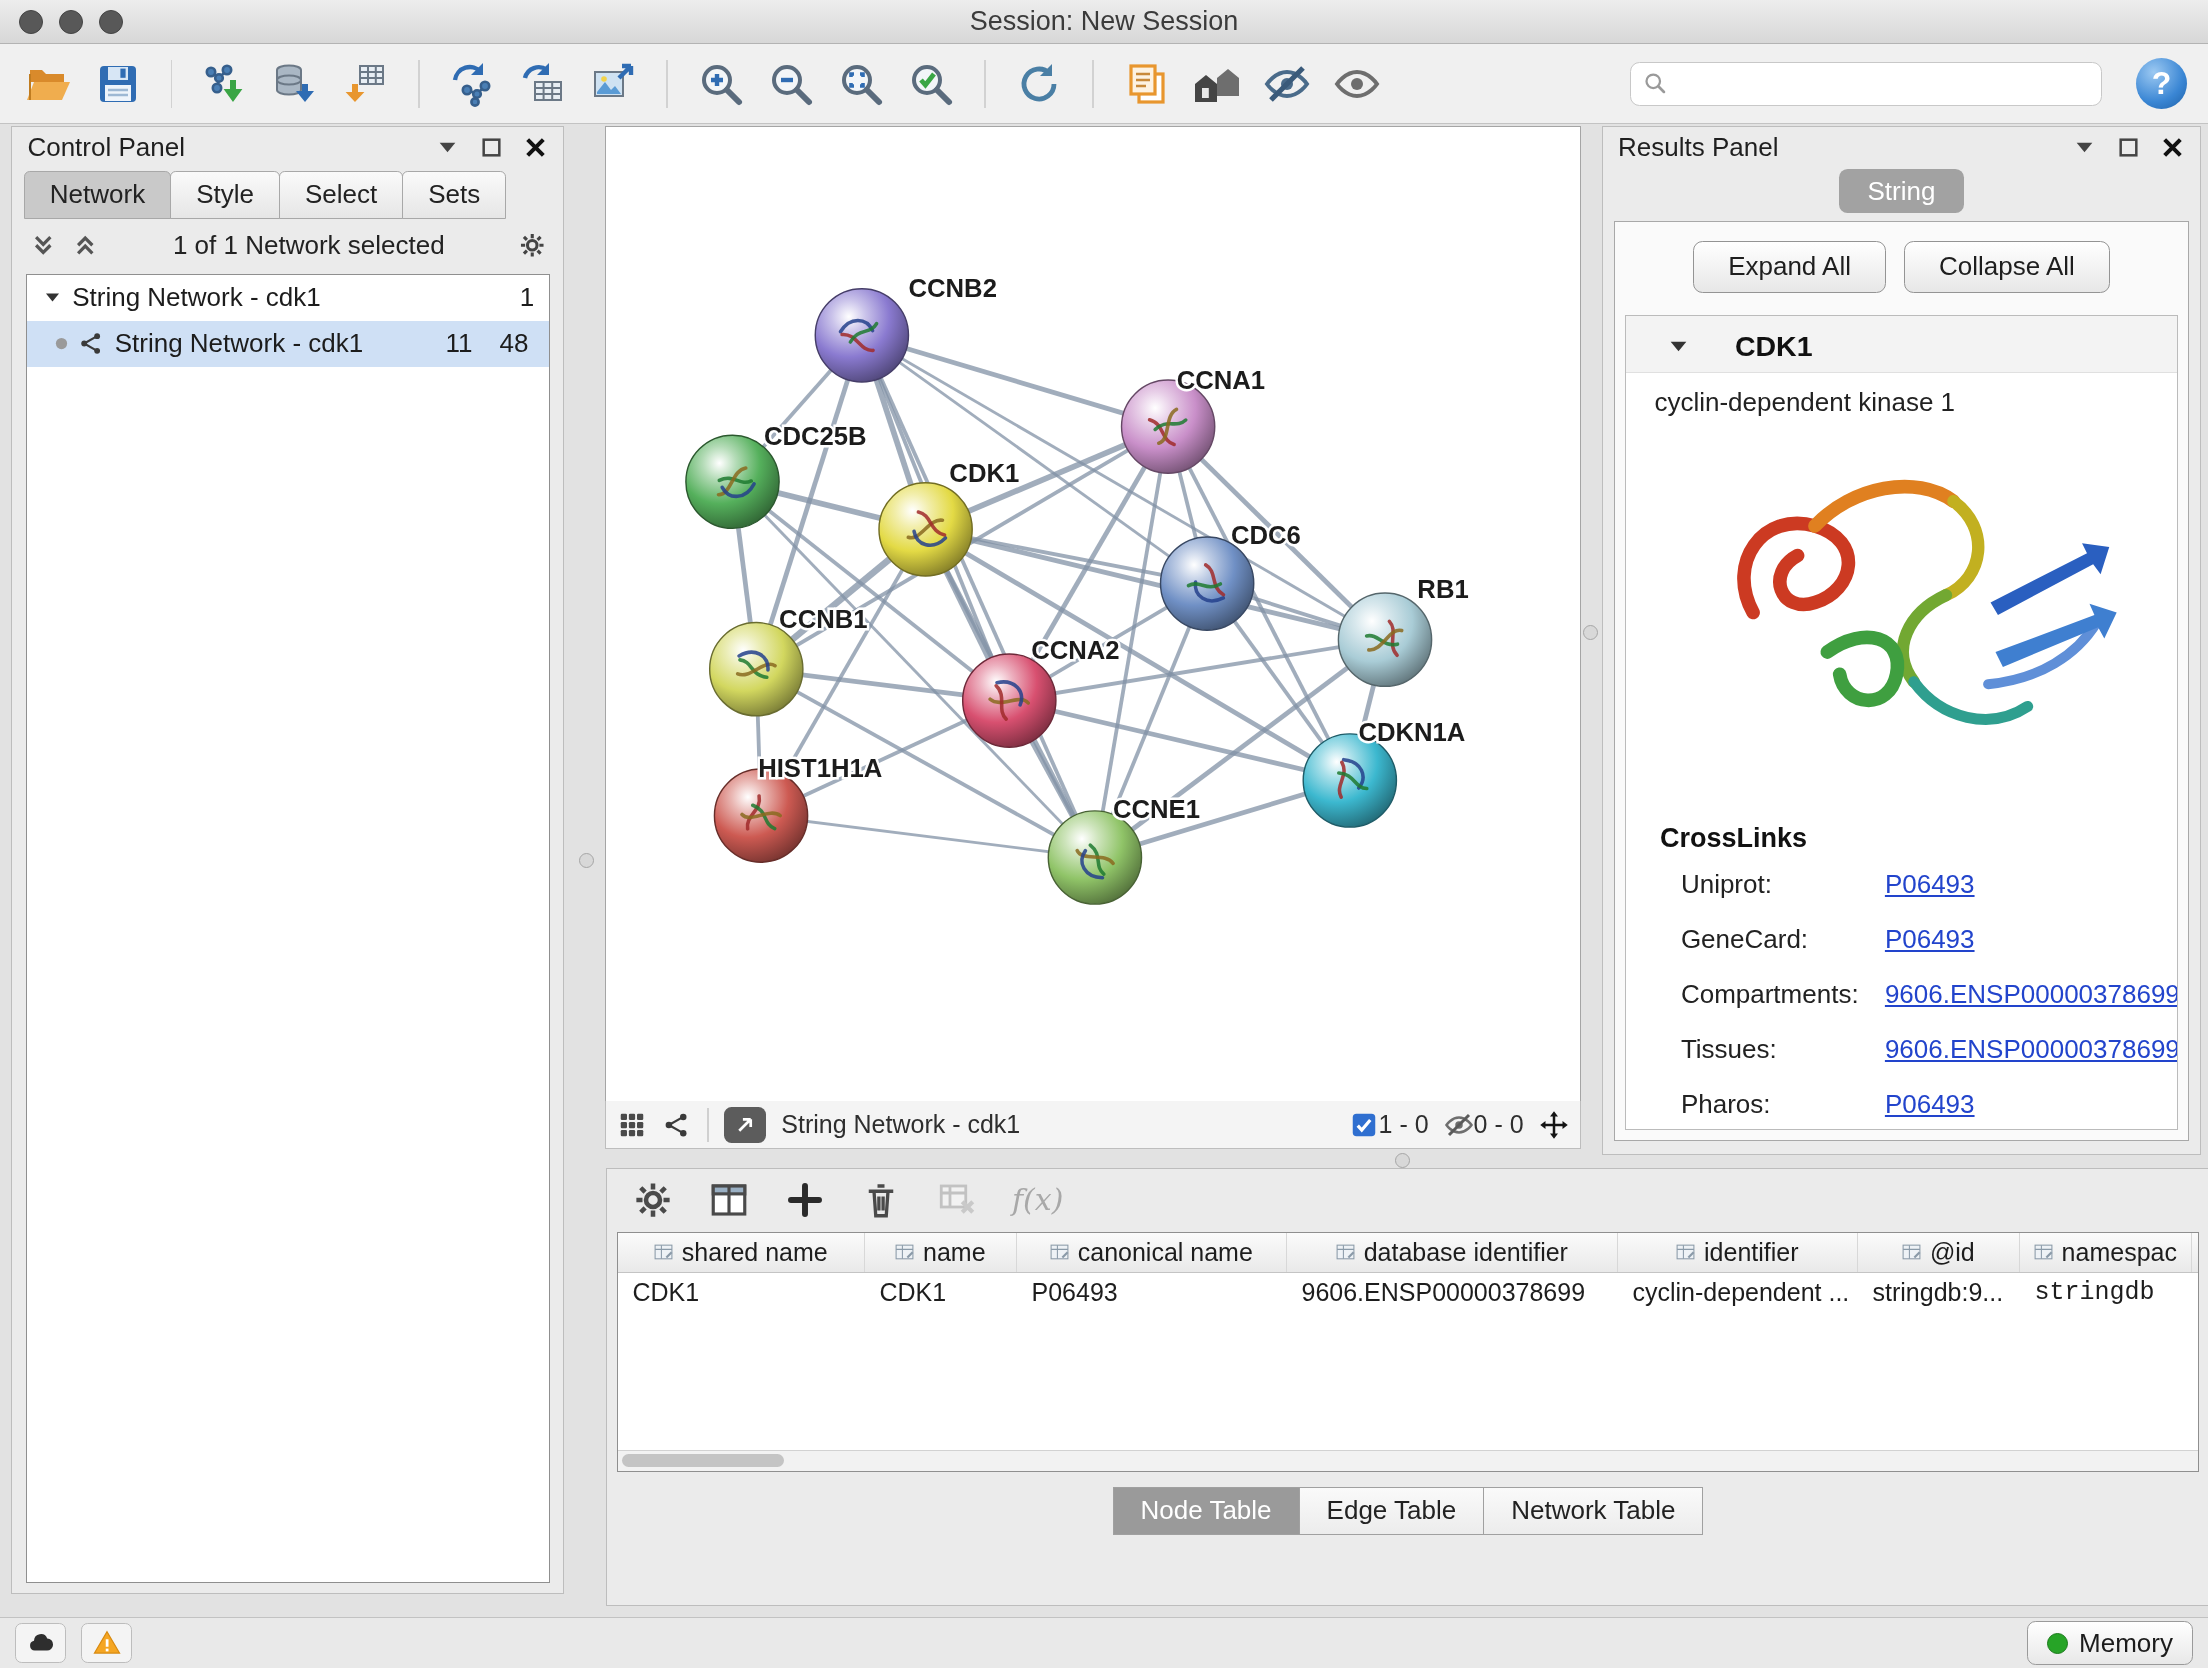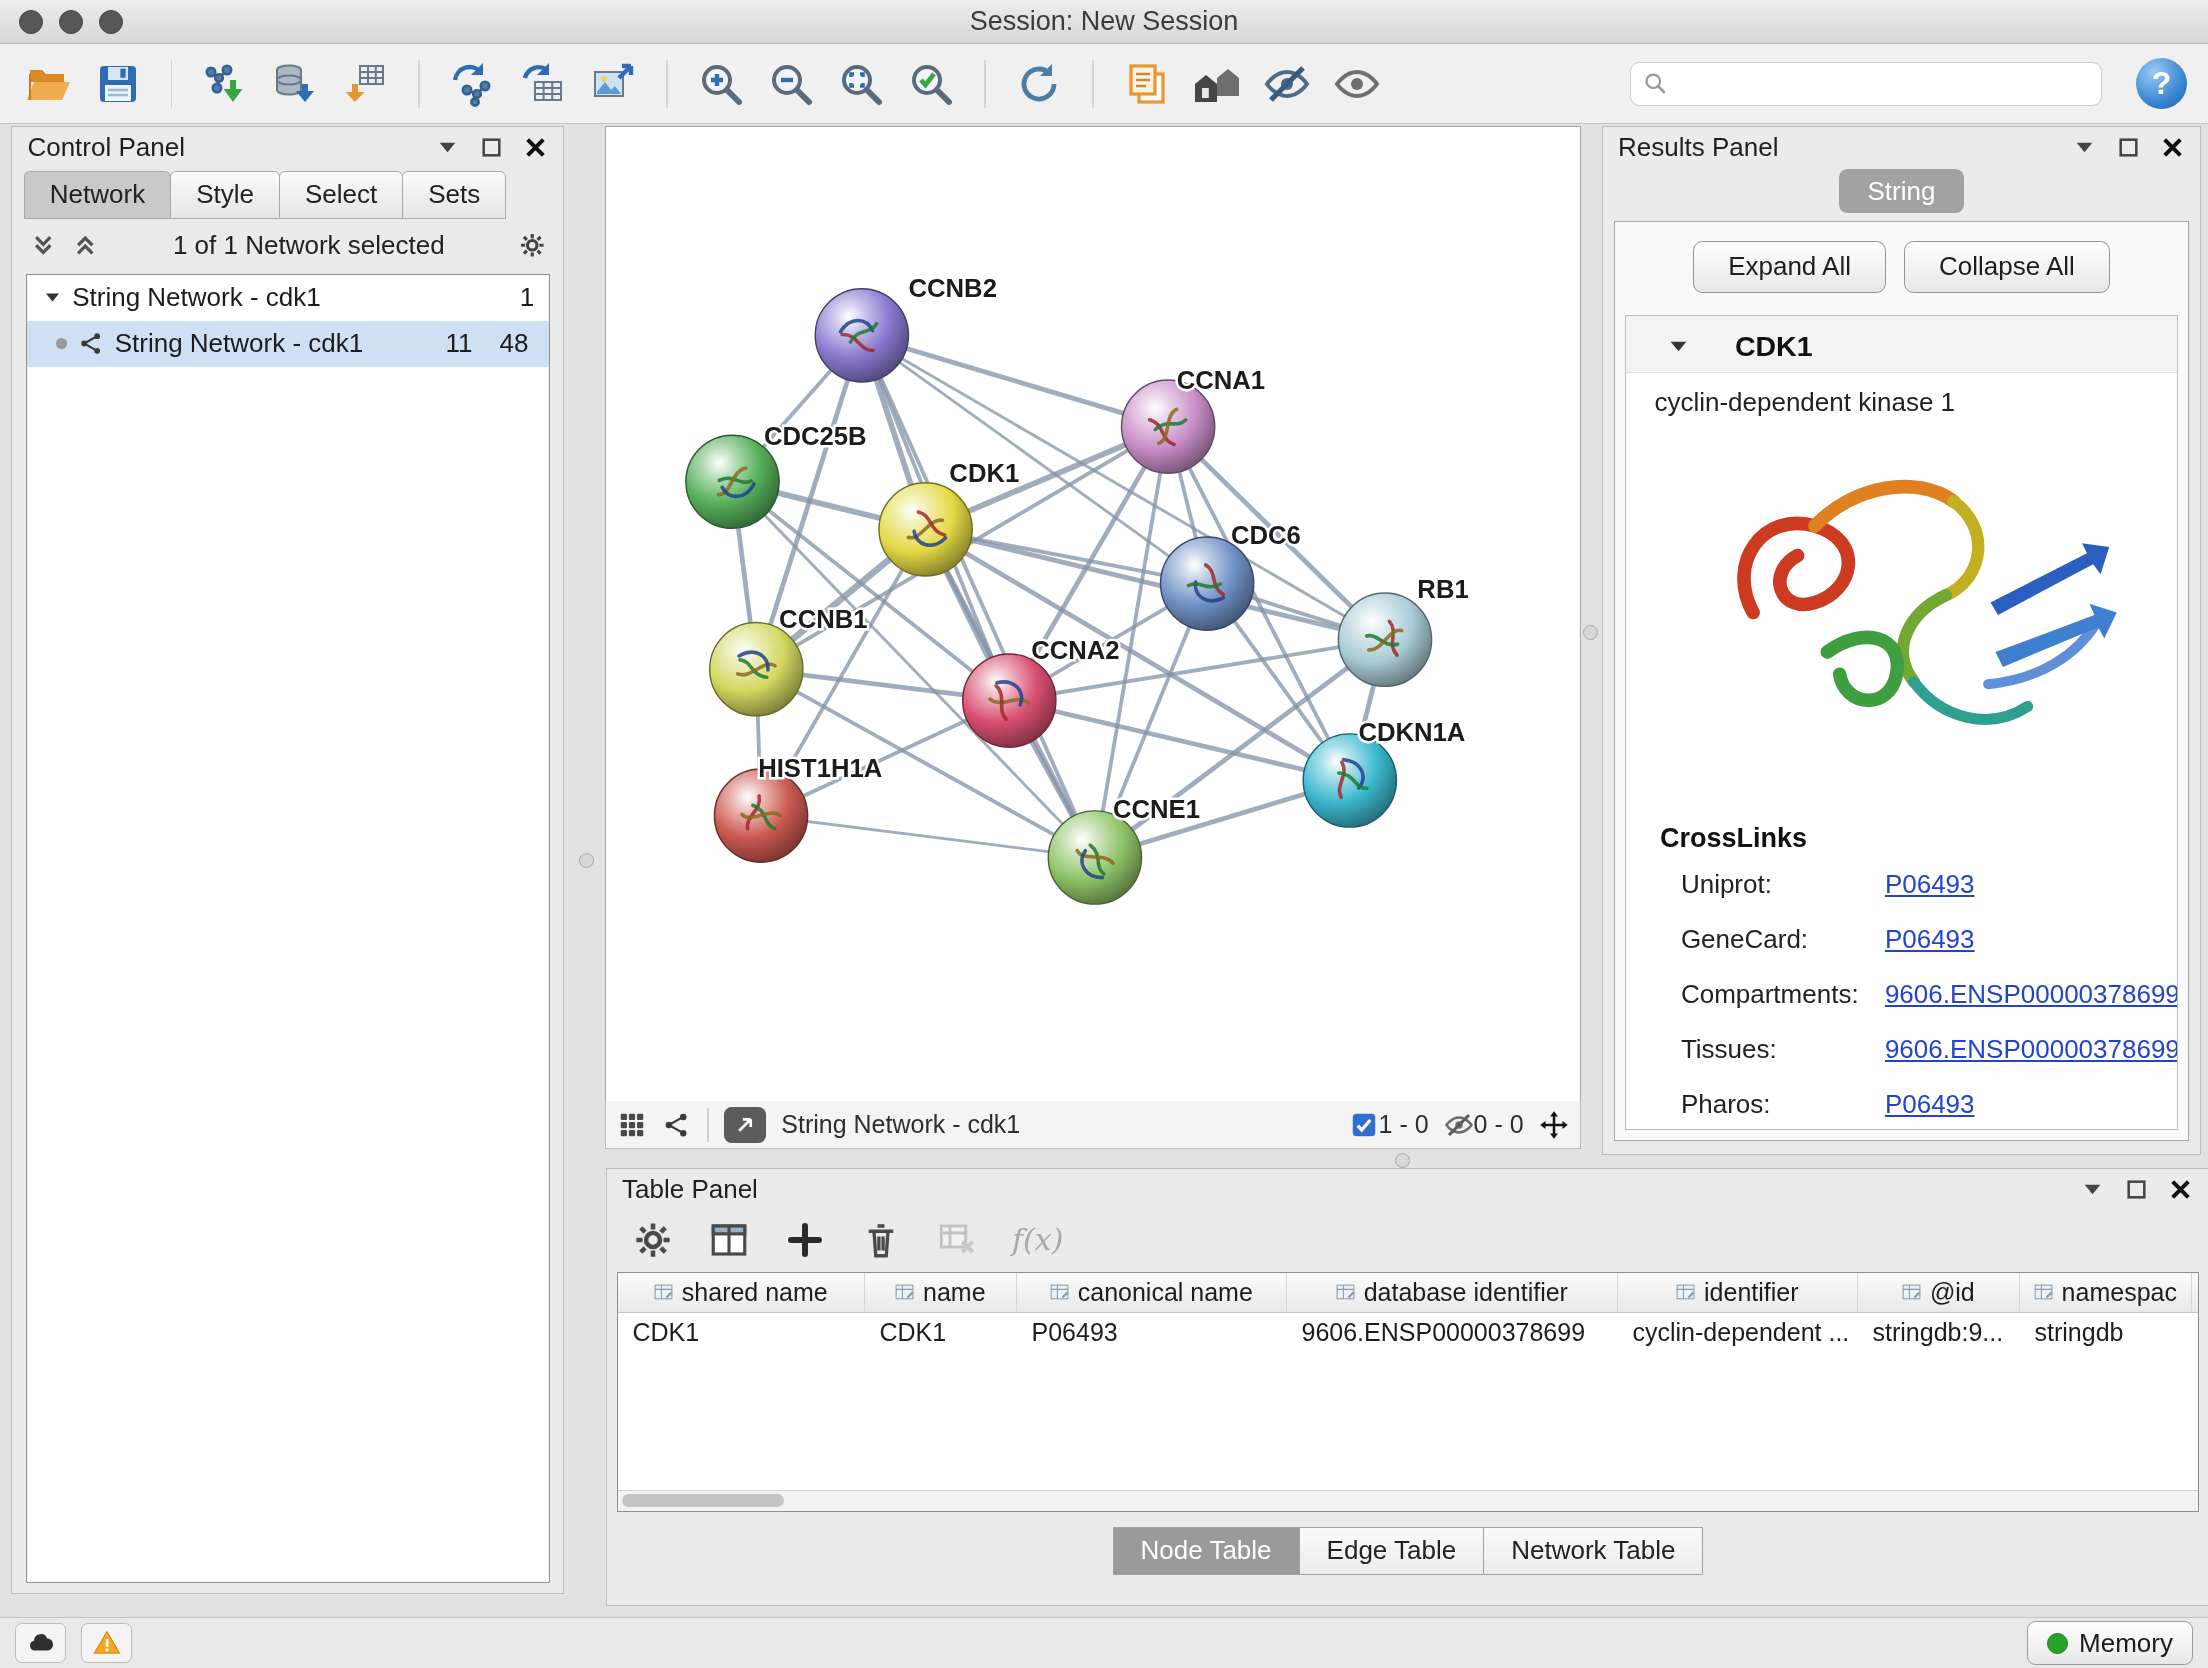--- a/index.html
+++ b/index.html
@@ -647,40 +647,20 @@
           <span class="cl-label">Tissues:</span>
           <a class="cl-link">9606.ENSP00000378699</a>
           <span class="cl-label">Pharos:</span>
           <a class="cl-link">P06493</a>
         </div>
     </div>
   </div>
 </div>
 
 <div class="panel table-panel">
-  <div class="panel-header">
-    <span>Table Panel</span>
-    <div class="panel-controls">
-      <span>
-          <svg viewBox="0 0 16 16">
-            <path d="M3 5h10L8 11z" fill="#444"></path>
-          </svg>
-        </span>
-      <span>
-          <svg viewBox="0 0 16 16">
-            <rect x="3" y="3" width="10" height="10" fill="none" stroke="#444" stroke-width="1.6"></rect>
-          </svg>
-        </span>
-      <span>
-          <svg viewBox="0 0 16 16">
-            <path d="M3 3l10 10M13 3L3 13" stroke="#111" stroke-width="2.6"></path>
-          </svg>
-        </span>
-    </div>
-  </div>
   <div class="tp-toolbar">
     <span>
         <svg viewBox="0 0 24 24">
           <circle cx="12" cy="12" r="4" fill="none" stroke="#4a4a4a" stroke-width="2.6"></circle>
           <g stroke="#4a4a4a" stroke-width="2.6">
             <path d="M12 2.5v3.5M12 18v3.5M2.5 12h3.5M18 12h3.5M5 5l2.5 2.5M16.5 16.5L19 19M5 19l2.5-2.5M16.5 7.5L19 5"></path>
           </g>
         </svg>
       </span>
     <span>
@@ -769,21 +749,21 @@
           <span>namespac</span>
         </div>
       </div>
     <div class="tbl-row" id="tbl-row">
         <div class="td" style="width: 247px;">CDK1</div>
         <div class="td" style="width: 152px;">CDK1</div>
         <div class="td" style="width: 270px;">P06493</div>
         <div class="td" style="width: 331px;">9606.ENSP00000378699</div>
         <div class="td" style="width: 240px;">cyclin-dependent ...</div>
         <div class="td" style="width: 162px;">stringdb:9...</div>
-        <div class="td" style="width: 172px;">stringdb</div>
+        <div class="td" style="width: 172px; font-family: Liberation Mono, monospace;">stringdb</div>
       </div>
     <div class="hscroll">
         <div class="hthumb"></div>
       </div>
   </div>
   <div class="tbl-tabs" id="tbl-tabs">
       <div class="tbl-tab sel">Node Table</div>
       <div class="tbl-tab">Edge Table</div>
       <div class="tbl-tab">Network Table</div>
     </div>

